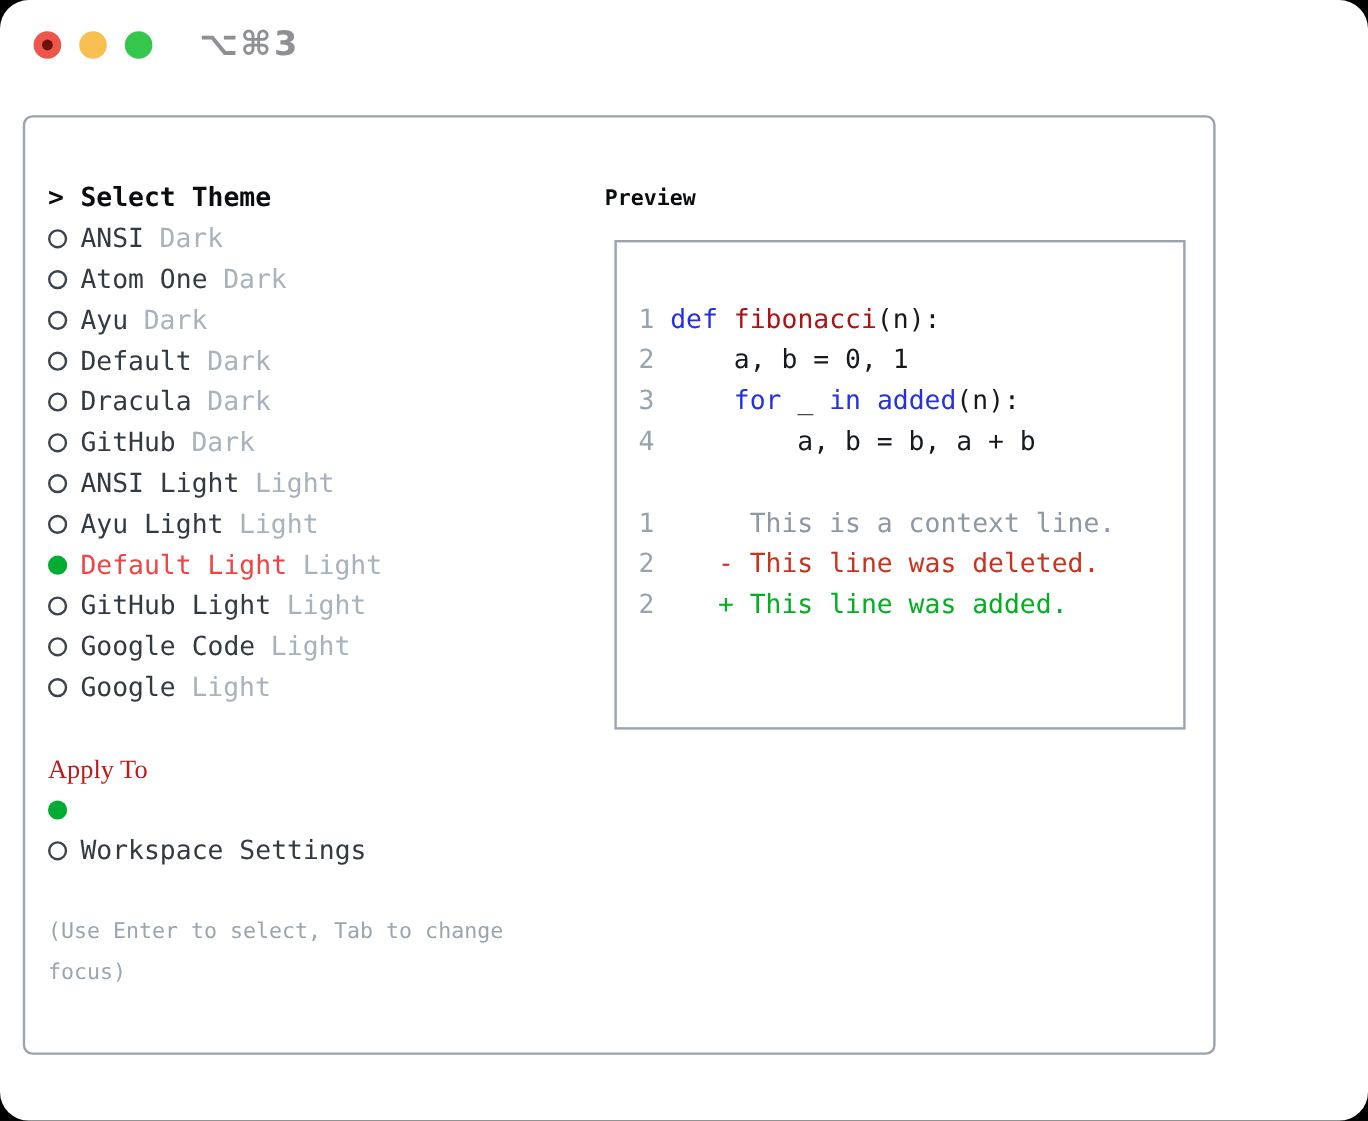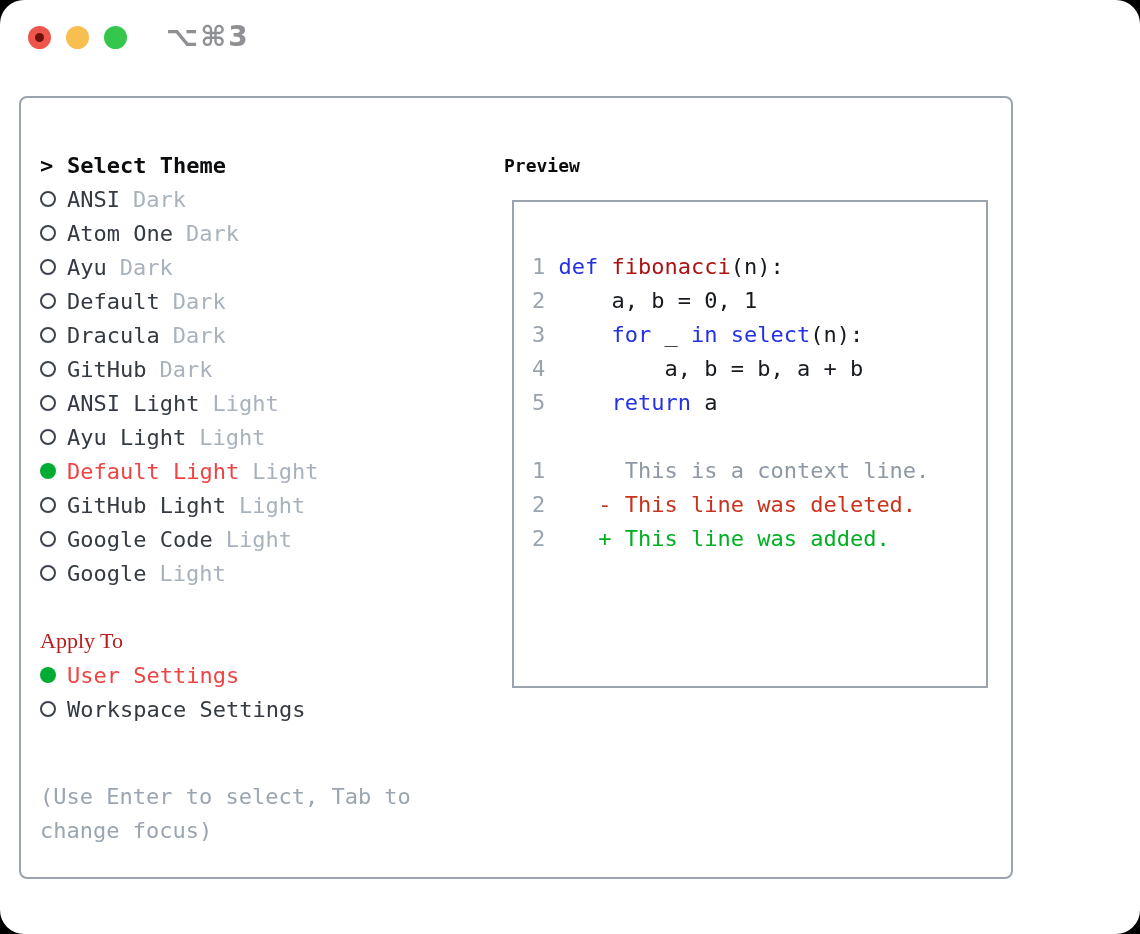--- a/index.html
+++ b/index.html
@@ -30,26 +30,26 @@
   .row{display:flex;align-items:center;height:34px;font-size:22px;color:#343a42;}
   .bullet-col{width:27px;flex:none;display:flex;align-items:center;}
   .ring{width:12px;height:12px;border:2px solid #3c434c;border-radius:50%;box-sizing:content-box;}
   .ring.sel{width:16px;height:16px;border:none;background:#00ad32;}
   .heading-row{font-weight:bold;color:#0a0c0e;}
   .prompt{width:27px;flex:none;font-weight:bold;color:#0a0c0e;}
   .suffix{color:#a8b2bd;margin-left:13px;}
   .green-text{color:#ef4444;}
   .gap{height:34px;}
   .apply-heading{color:#b91c1c;font-family:Liberation Serif, serif;}
-  .hint{margin-top:54px;width:424px;font-size:22px;line-height:34px;color:#9aa5b1;}
+  .hint{margin-top:34px;width:424px;font-size:18px;line-height:34px;color:#9aa5b1;}
   
   .right-col{position:absolute;left:483px;top:50px;}
   .preview-heading{height:34px;display:flex;align-items:center;font-size:18px;font-weight:bold;color:#0a0c0e;}
   .preview-box{
-    margin-top:18px;margin-left:8px;width:476px;height:488px;
+    margin-top:18px;margin-left:8px;width:476px;height:408px;
     border:2px solid #9aa3ae;box-sizing:border-box;background:#fff;
     padding:48px 0 0 18px;overflow:hidden;
   }
   .code-line{height:34px;line-height:34px;white-space:pre;font-size:22px;}
   .num{color:#98a3ae;}
   .c-plain{color:#16191d;}
   .c-keyword{color:#2430e4;}
   .c-function{color:#ad1215;}
   .c-context{color:#8d98a4;}
   .c-deleted{color:#c9331e;}
@@ -166,41 +166,39 @@
 
       <div class="gap"></div>
 
       <div class="row apply-heading">Apply To</div>
 
       <div id="apply-list">
           <div class="row">
             <span class="bullet-col">
               <span class="ring sel"></span>
             </span>
-            <span class="green-text">User Settings</span>
           </div>
           <div class="row">
             <span class="bullet-col">
               <span class="ring"></span>
             </span>
             <span>Workspace Settings</span>
           </div>
         </div>
 
       <div class="hint">(Use Enter to select, Tab to change focus)</div>
     </div>
 
     <div class="right-col">
       <div class="preview-heading">Preview</div>
       <div class="preview-box" id="preview-box">
           <div class="code-line"><span class="num">1</span><span class="c-plain"> </span><span class="c-keyword">def</span><span class="c-plain"> </span><span class="c-function">fibonacci</span><span class="c-plain">(n):</span></div>
           <div class="code-line"><span class="num">2</span><span class="c-plain">     a, b = 0, 1</span></div>
-          <div class="code-line"><span class="num">3</span><span class="c-plain">     </span><span class="c-keyword">for</span><span class="c-plain"> _ </span><span class="c-keyword">in</span><span class="c-plain"> </span><span class="c-keyword">select</span><span class="c-plain">(n):</span></div>
+          <div class="code-line"><span class="num">3</span><span class="c-plain">     </span><span class="c-keyword">for</span><span class="c-plain"> _ </span><span class="c-keyword">in</span><span class="c-plain"> </span><span class="c-keyword">added</span><span class="c-plain">(n):</span></div>
           <div class="code-line"><span class="num">4</span><span class="c-plain">         a, b = b, a + b</span></div>
-          <div class="code-line"><span class="num">5</span><span class="c-plain">     </span><span class="c-keyword">return</span><span class="c-plain"> a</span></div>
           <div class="code-line"><span class="num"></span></div>
           <div class="code-line"><span class="num">1</span><span class="c-context">      This is a context line.</span></div>
           <div class="code-line"><span class="num">2</span><span class="c-deleted">    - This line was deleted.</span></div>
           <div class="code-line"><span class="num">2</span><span class="c-added">    + This line was added.</span></div>
         </div>
     </div>
 
   </div>
 </div>
 

